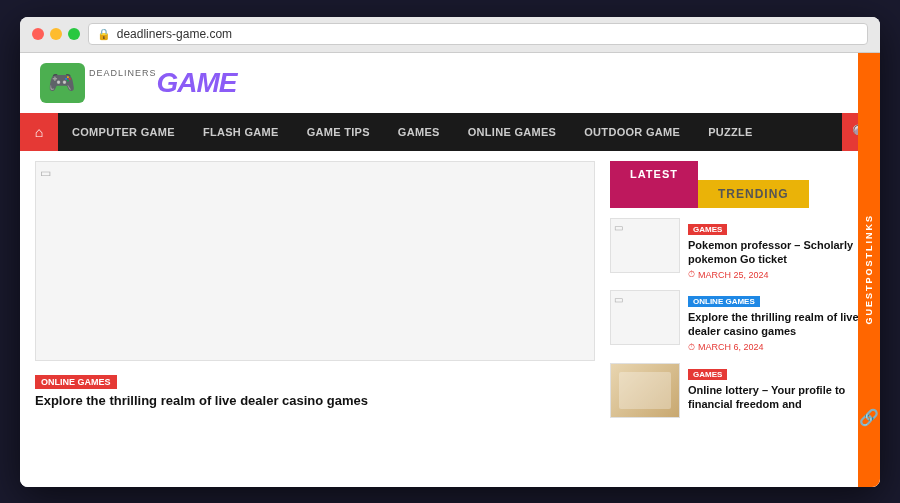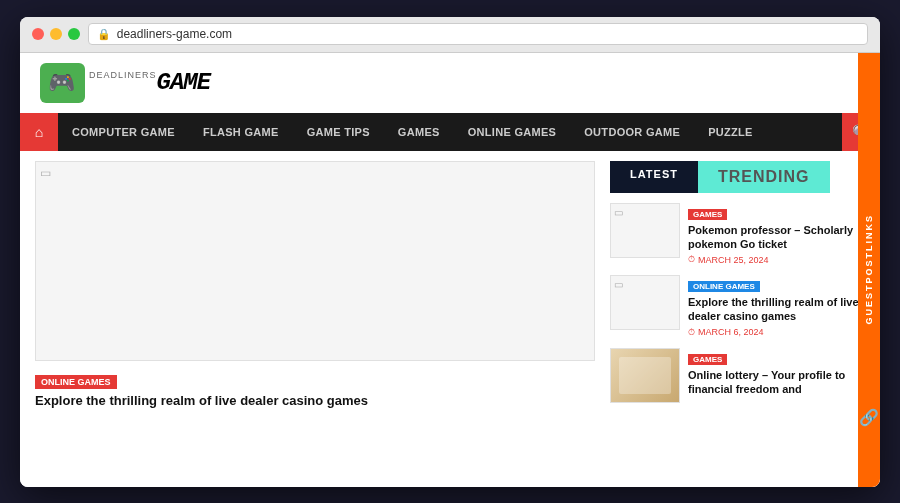--- a/index.html
+++ b/index.html
@@ -113,26 +113,25 @@
     }
 
     .logo-deadliners {
       font-size: 9px;
       color: #666;
       text-transform: uppercase;
       letter-spacing: 1px;
     }
 
     .logo-game {
-      font-size: 24px;
+      font-size: 28px;
       font-weight: 900;
-      color: #000000;
+      color: #8b5cf6;
       font-style: italic;
       letter-spacing: -1px;
-      font-family: Liberation Mono, monospace;
     }
 
     
     .nav-bar {
       background: #1a1a1a;
       display: flex;
       align-items: center;
       height: 38px;
     }
 
@@ -242,39 +241,40 @@
       padding: 10px 15px 10px 0;
       flex-shrink: 0;
     }
 
     .sidebar-tabs {
       display: flex;
       margin-bottom: 10px;
     }
 
     .tab-latest {
-      background: #0f172a;
+      background: #be185d;
       color: white;
       font-size: 11px;
       font-weight: 700;
       padding: 7px 20px;
       text-transform: uppercase;
       letter-spacing: 1px;
       cursor: pointer;
     }
 
     .tab-trending {
-      background: #5eead4;
+      background: #eab308;
       color: #555;
-      font-size: 16px;
+      font-size: 12px;
       font-weight: 700;
       padding: 7px 20px;
       text-transform: uppercase;
       letter-spacing: 1px;
       cursor: pointer;
+      margin-top: 19px;
     }
 
     .sidebar-articles {
       display: flex;
       flex-direction: column;
       gap: 10px;
     }
 
     .sidebar-article {
       display: flex;

